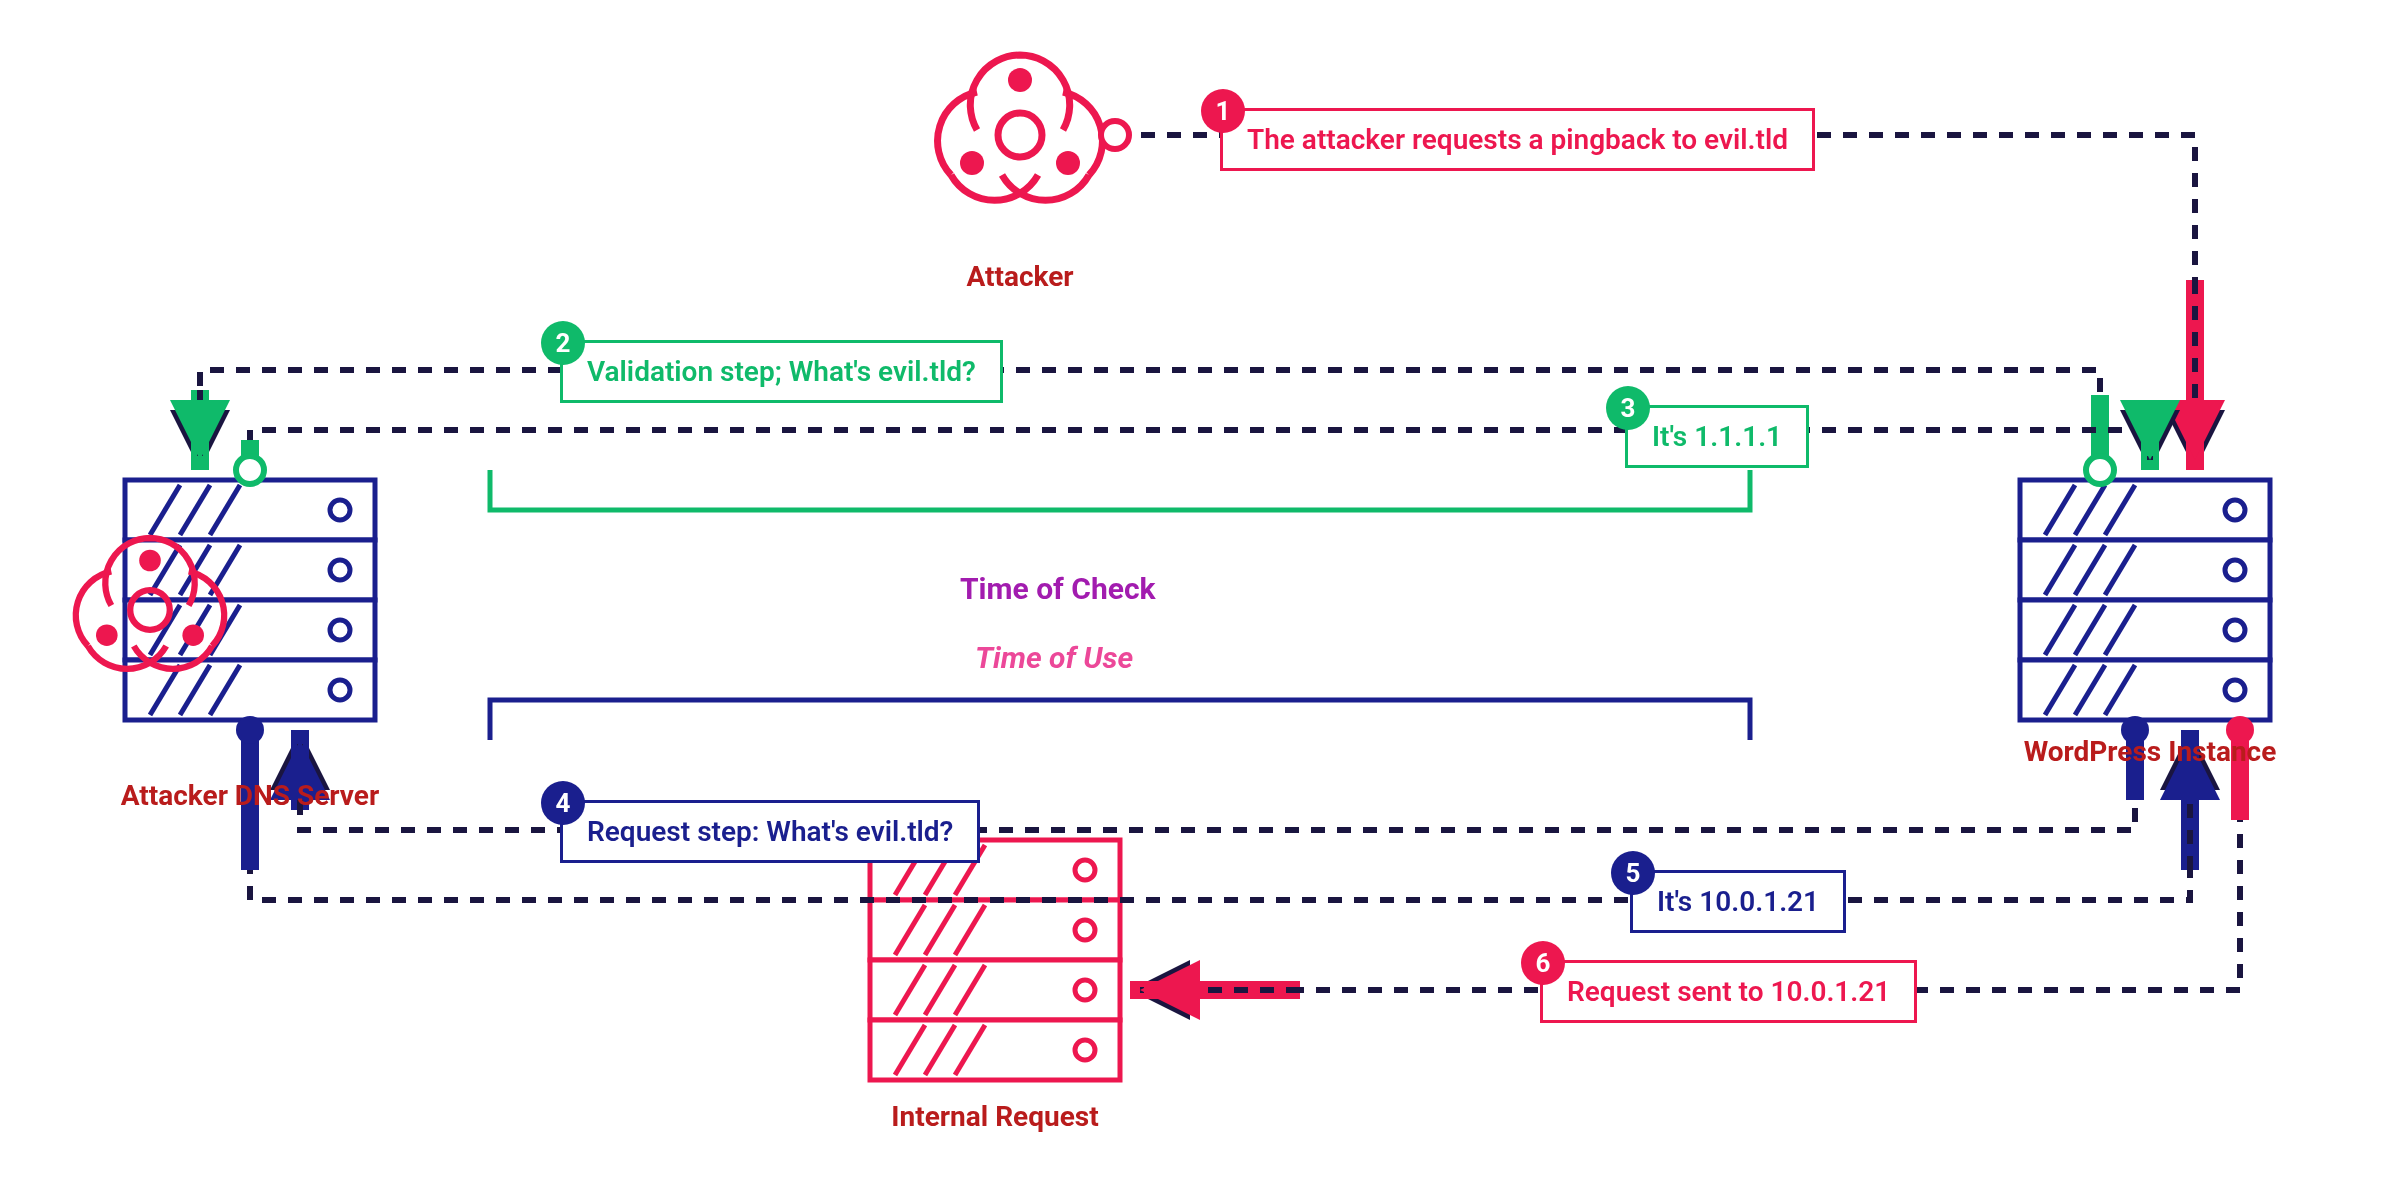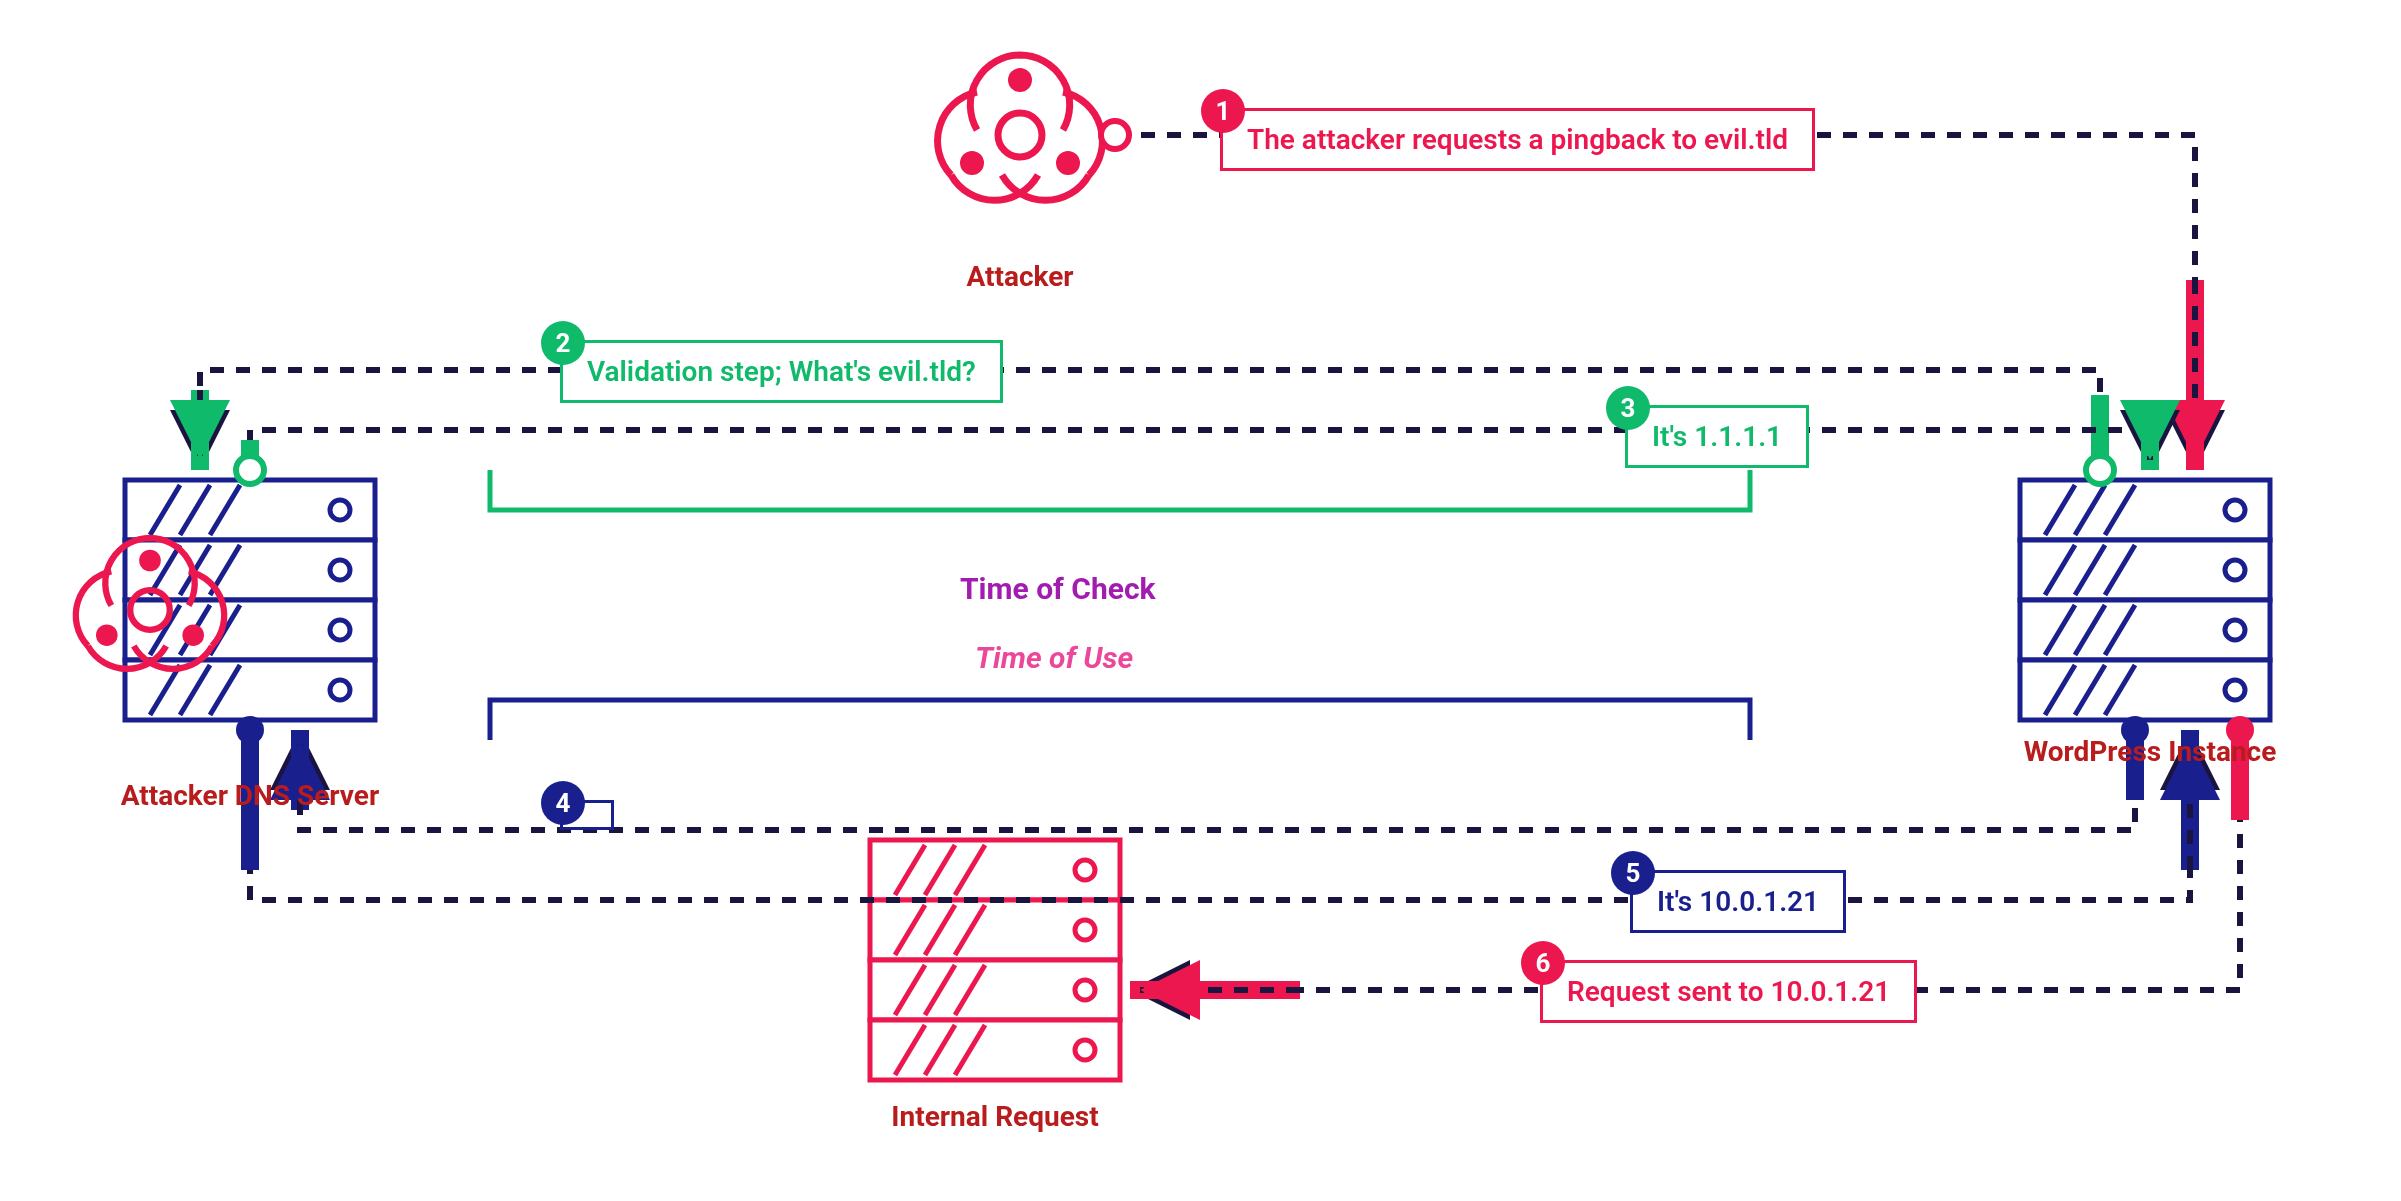--- a/index.html
+++ b/index.html
@@ -184,20 +184,21 @@
   <span>Validation step; What's evil.tld?</span>
 </div>
 
 <div class="step-box green" style="left:1625px; top:405px;">
   <div class="step-badge badge-green">3</div>
   <span>It's 1.1.1.1</span>
 </div>
 
 <div class="step-box navy" style="left:560px; top:800px;">
   <div class="step-badge badge-navy">4</div>
+  <span>Request step: What's evil.tld?</span>
 </div>
 
 <div class="step-box navy" style="left:1630px; top:870px;">
   <div class="step-badge badge-navy">5</div>
   <span>It's 10.0.1.21</span>
 </div>
 
 <div class="step-box red" style="left:1540px; top:960px;">
   <div class="step-badge badge-red">6</div>
   <span>Request sent to 10.0.1.21</span>

